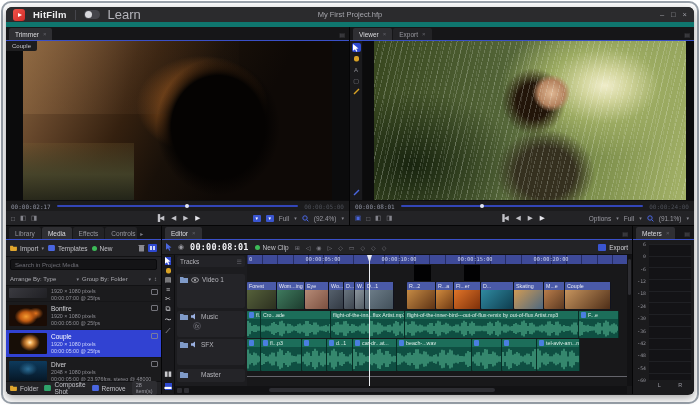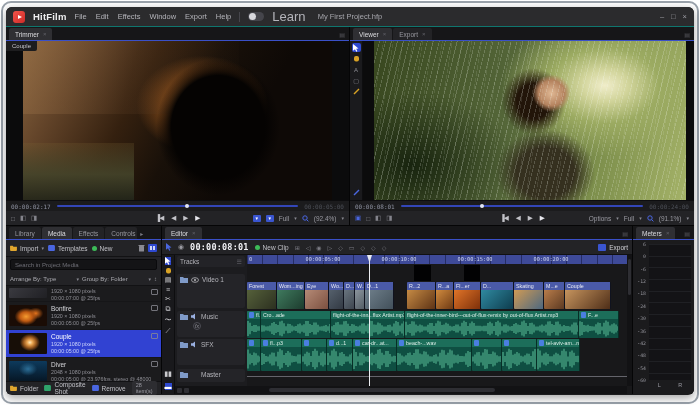--- a/index.html
+++ b/index.html
@@ -1,21 +1,21 @@
 <!DOCTYPE html>
 <html><head>
 <meta charset="utf-8">
 <style>
   *{box-sizing:border-box;margin:0;padding:0}
   html,body{width:700px;height:405px;background:#ffffff;font-family:"Liberation Sans",sans-serif;overflow:hidden}
   .frame{position:absolute;left:1px;top:1px;width:698px;height:403px;border:2px solid #9aa2ab;border-radius:10px;background:#fdfdfd}
   .window{position:absolute;left:6px;top:7px;width:688px;height:388px;background:#1c1c1e;border-radius:6px;overflow:hidden;box-shadow:0 3px 8px rgba(0,0,0,.35);font-size:7px;color:#c8c8cc}
 
   
-  .menubar{height:20px;display:flex;align-items:center;background:#2b2b2d;border-bottom:1px solid #0f766e;padding:0 7px;gap:8px;position:relative}
+  .menubar{height:20px;display:flex;align-items:center;background:#2b2b2d;border-bottom:5px solid #0f766e;padding:0 7px;gap:8px;position:relative}
   .logo{width:12px;height:12px;border-radius:3px;background:linear-gradient(135deg,#f2544a,#cf2b28);display:flex;align-items:center;justify-content:center;flex:none}
   .logo i{display:block;width:0;height:0;border-left:4px solid #fff;border-top:2.6px solid transparent;border-bottom:2.6px solid transparent;margin-left:1px}
   .brand{font-size:9.5px;font-weight:bold;color:#ececee;letter-spacing:.2px}
   .menu{display:flex;gap:9px}
   .menu span{font-size:7.5px;color:#b4b4ba;cursor:default}
   .msep{width:1px;height:10px;background:#46464c}
   .toggle{width:16px;height:9px;border-radius:5px;background:#45454b;position:relative;flex:none}
   .toggle i{position:absolute;left:1px;top:1px;width:7px;height:7px;border-radius:50%;background:#d8d8dc}
   .learn{font-size:13px;color:#b4b4ba}
   .wtitle{position:absolute;left:0;right:0;text-align:center;font-size:7.5px;color:#a6a6ac;pointer-events:none}
@@ -169,28 +169,20 @@
 <body>
 
 <div class="frame"></div>
 <div class="window">
 
   <div class="menubar">
     <div class="logo">
         <i></i>
       </div>
     <div class="brand">HitFilm</div>
-    <div class="menu">
-      <span>File</span>
-      <span>Edit</span>
-      <span>Effects</span>
-      <span>Window</span>
-      <span>Export</span>
-      <span>Help</span>
-    </div>
     <div class="msep"></div>
     <div class="toggle">
         <i></i>
       </div>
     <span class="learn">Learn</span>
     <div class="wtitle">My First Project.hfp</div>
     <div class="winbtns">
       <span>–</span>
       <span>□</span>
       <span>×</span>

